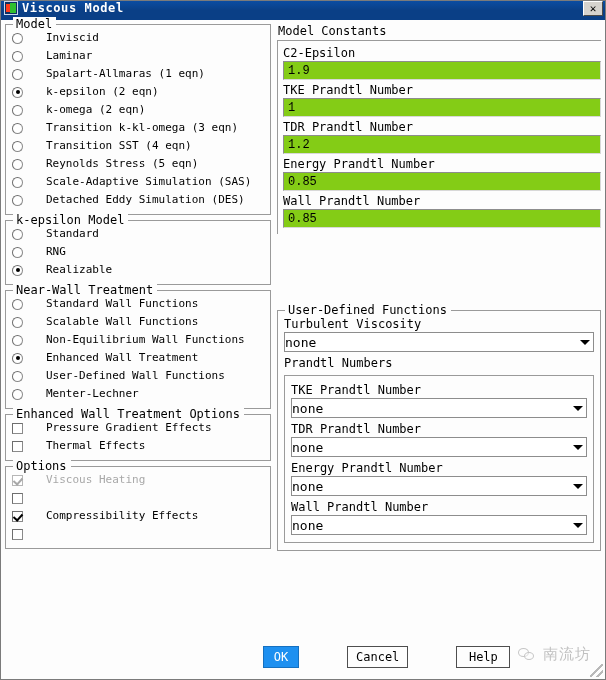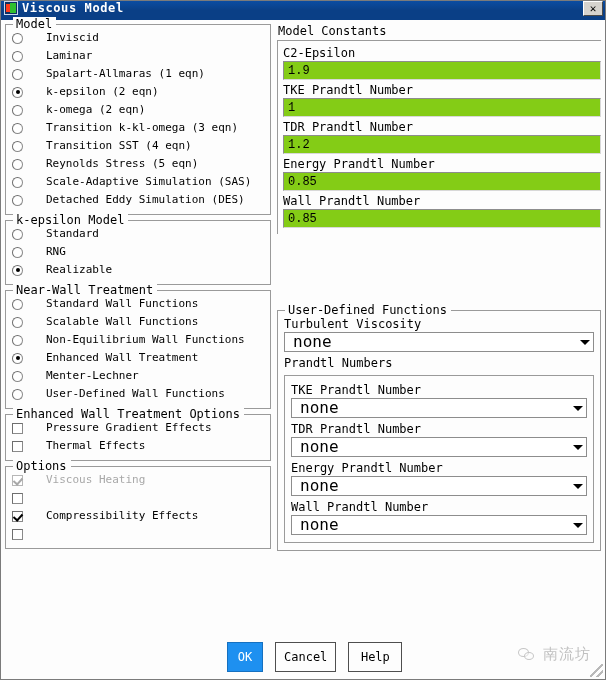--- a/index.html
+++ b/index.html
@@ -233,24 +233,24 @@
     font-family: Liberation Mono, monospace;
   }
 
   
   .combo {
     height: 20px;
     background: #ffffff;
     border: 1px solid #8d8d8d;
     box-sizing: border-box;
     display: flex;
-    align-items: center;
+    align-items: flex-end;
     justify-content: space-between;
-    padding: 0 0 0 8px;
-    font-size: 16px;
+    padding: 0 0 0 0;
+    font-size: 13px;
     margin-bottom: 3px;
     cursor: pointer;
   }
   .combo-value { line-height: 16px; }
   .combo-arrow {
     width: 17px; height: 18px;
     display: flex;
     align-items: center;
     justify-content: center;
     flex: 0 0 auto;
@@ -272,32 +272,33 @@
     height: 44px;
     display: flex;
     align-items: center;
     position: relative;
     padding-left: 226px;
     box-sizing: border-box;
     background: #fdfdfd;
   }
   .btn {
     min-width: 54px;
-    height: 30px;
+    height: 22px;
     background: #fdfdfd;
     border: 1px solid #4e4e4e;
     box-sizing: border-box;
     display: flex;
     align-items: center;
     justify-content: center;
     font-size: 12px;
     margin-right: 12px;
     padding: 0 8px;
     cursor: pointer;
     color: #000;
+    margin-left: 36px;
   }
   .btn.primary {
     background: #1e90f0;
     border-color: #1570c0;
     color: #ffffff;
     min-width: 36px;
   }
   .watermark {
     position: absolute;
     right: 14px;
@@ -424,25 +425,25 @@
         <div class="radio-row">
           <span class="radio-mark"></span>
           <span class="radio-label">Non-Equilibrium Wall Functions</span>
         </div>
         <div class="radio-row on">
           <span class="radio-mark"></span>
           <span class="radio-label">Enhanced Wall Treatment</span>
         </div>
         <div class="radio-row">
           <span class="radio-mark"></span>
+          <span class="radio-label">User-Defined Wall Functions</span>
+        </div>
+        <div class="radio-row">
+          <span class="radio-mark"></span>
           <span class="radio-label">Menter-Lechner</span>
-        </div>
-        <div class="radio-row">
-          <span class="radio-mark"></span>
-          <span class="radio-label">User-Defined Wall Functions</span>
         </div>
       </div>
 
       <div class="group">
         <div class="group-title">Enhanced Wall Treatment Options</div>
         <div class="check-row">
           <span class="check-mark"></span>
           <span class="check-label">Pressure Gradient Effects</span>
         </div>
         <div class="check-row">

